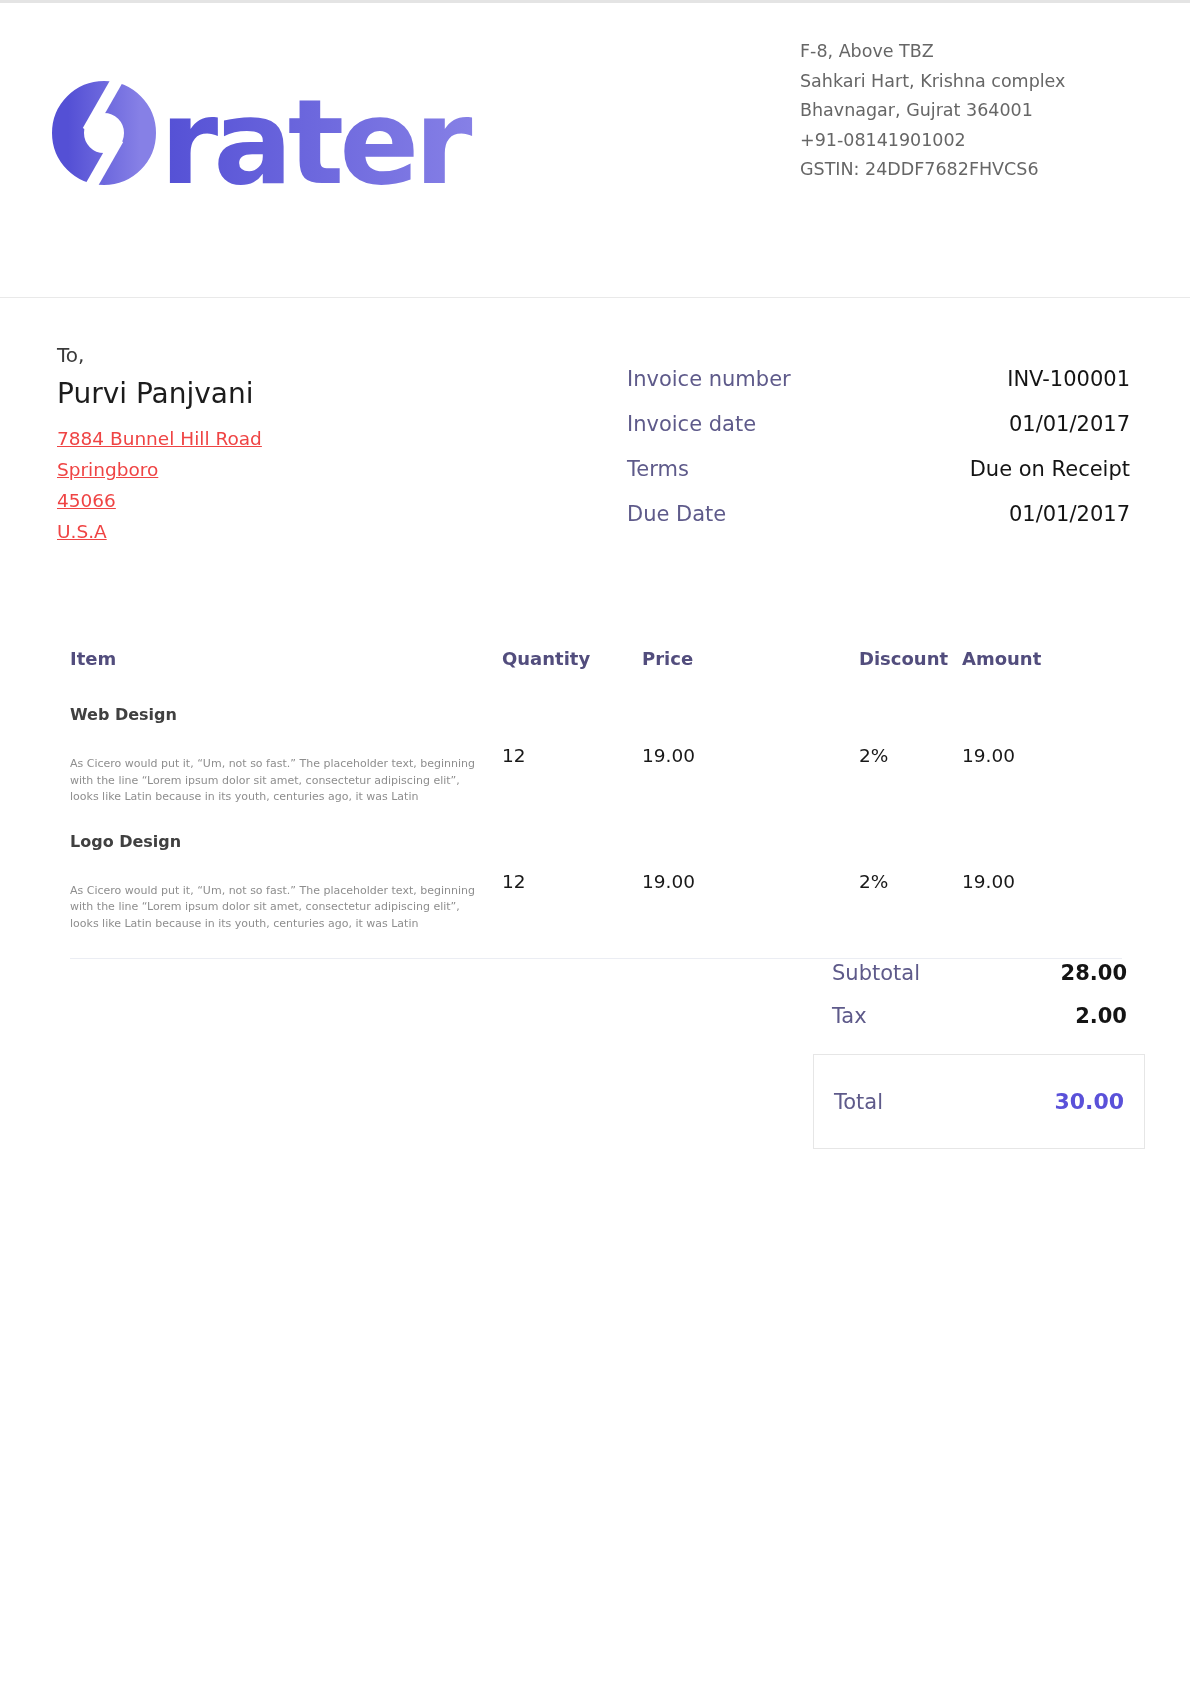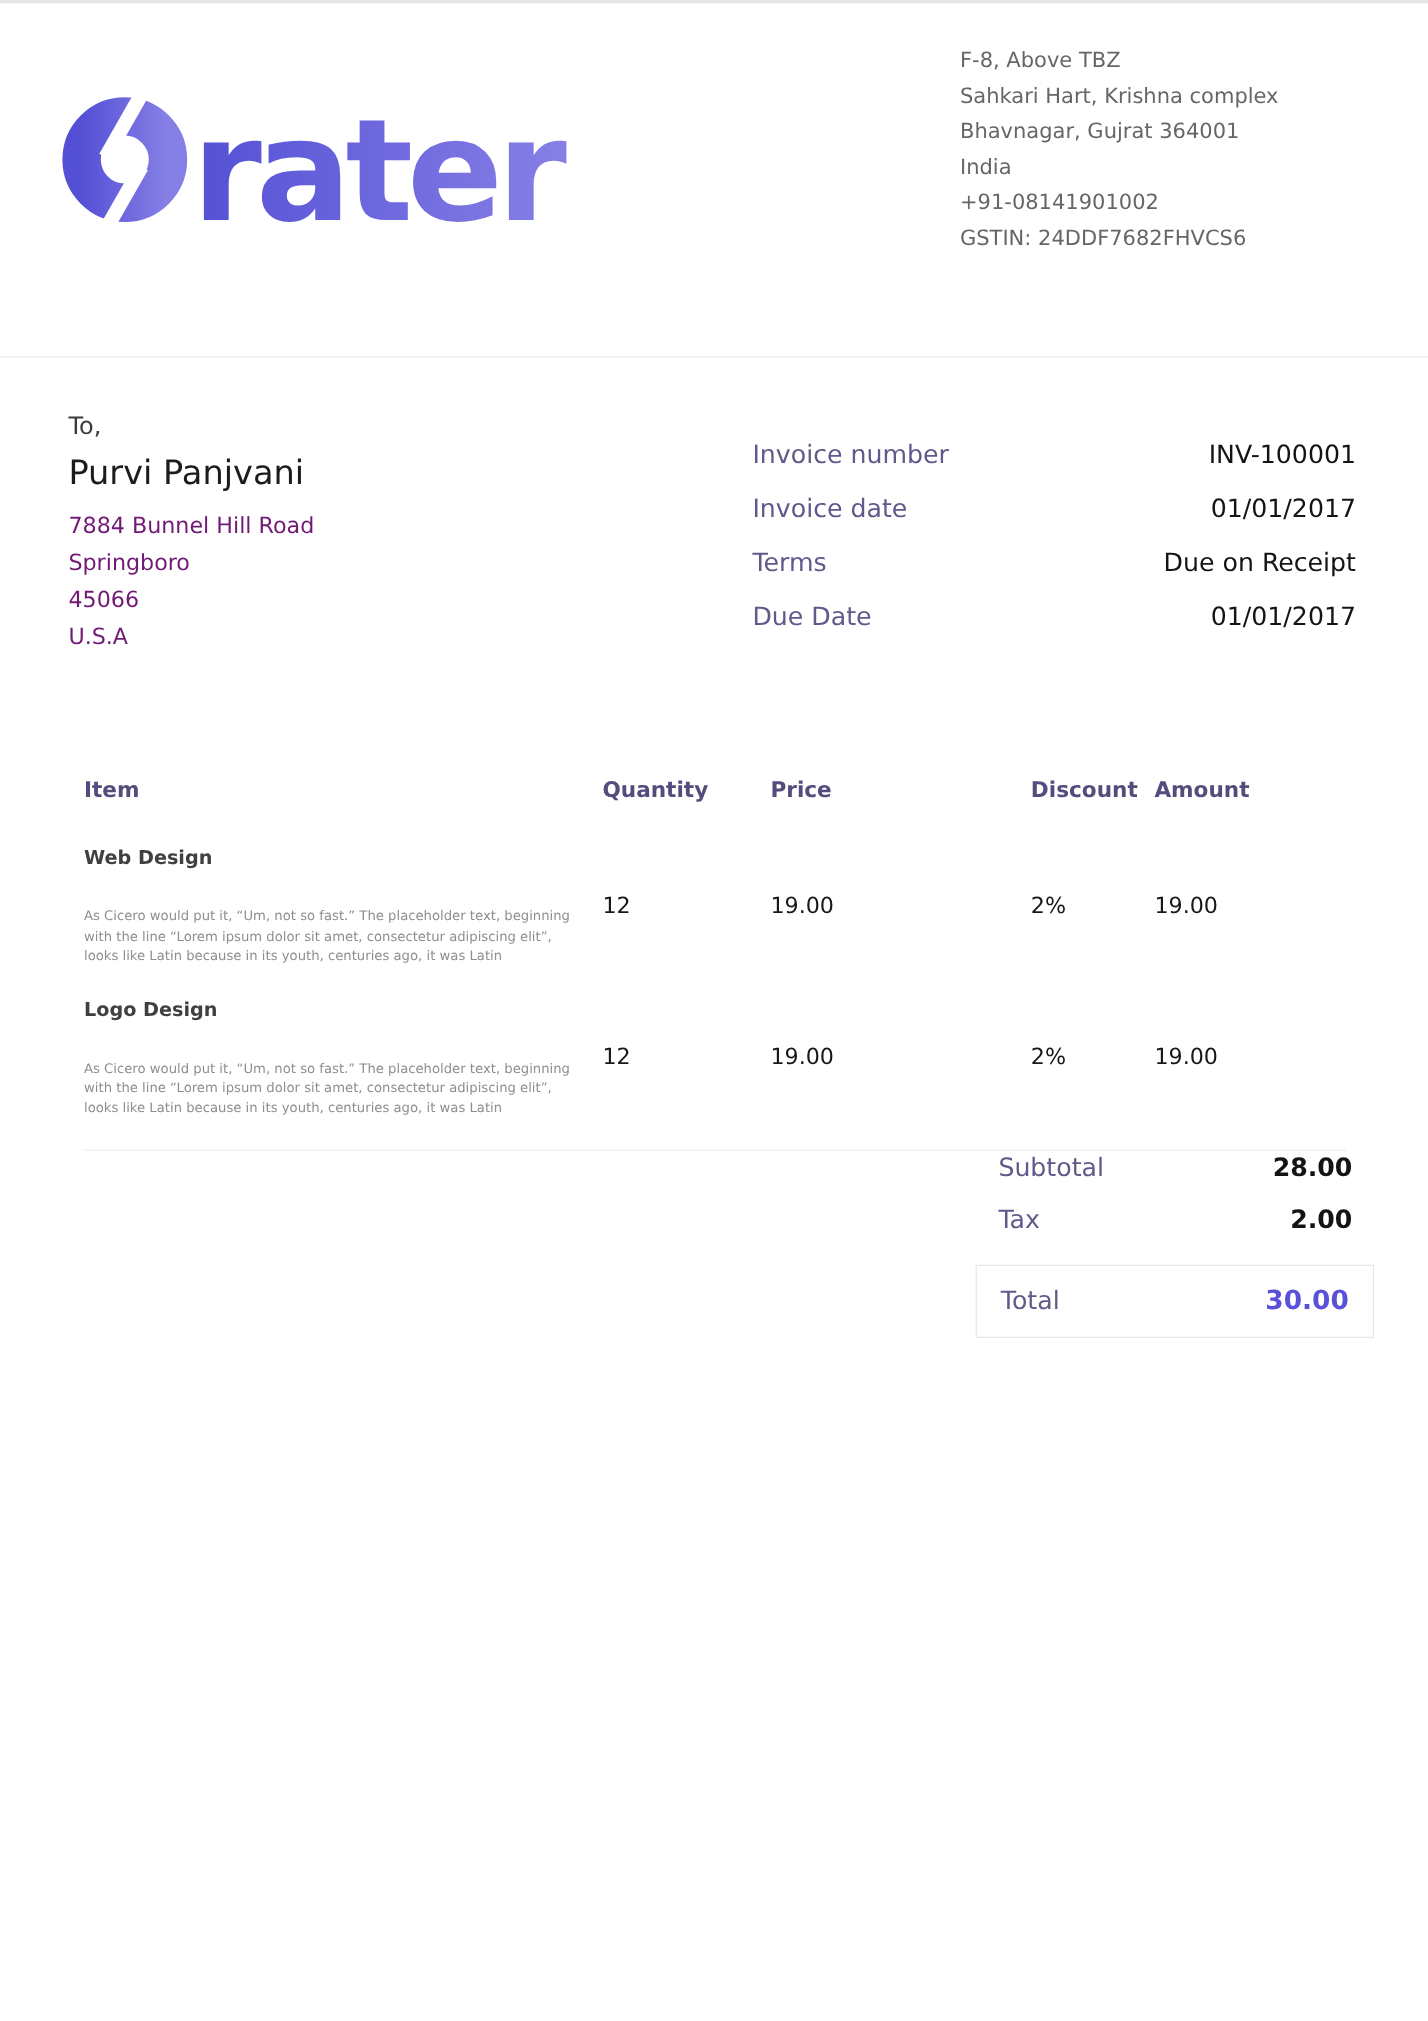--- a/index.html
+++ b/index.html
@@ -29,21 +29,21 @@
   .company-name {
     font-size: 27px; font-weight: bold; color: #0f0f0f;
     margin: 0 0 16px 0; letter-spacing: 0.3px;
   }
   .company-line { display: block; font-size: 17.5px; color: #666666; line-height: 29.5px; }
 
   
   .bill-to { position: absolute; left: 57px; top: 340px; }
   .to-label { display: block; font-size: 20px; color: #3a3a3a; margin-bottom: 10px; }
   .to-name  { display: block; font-size: 28px; color: #1c1c1c; margin-bottom: 13px; }
-  .to-line  { display: block; font-size: 18.5px; color: #701a75; line-height: 31px; }
+  .to-line  { display: block; font-size: 18.5px; color: #ef4444; line-height: 31px; text-decoration: underline; }
 
   .meta { position: absolute; left: 627px; top: 364px; width: 503px; }
   .meta-row { display: flex; justify-content: space-between; align-items: baseline; margin-bottom: 21px; }
   .meta-label { font-size: 21px; color: #5e5a8a; }
   .meta-value { font-size: 21px; color: #141414; }
 
   
   .items { position: absolute; left: 70px; top: 645px; width: 1052px; }
   .tgrid {
     display: grid;
@@ -64,21 +64,21 @@
   .totals { position: absolute; left: 70px; top: 958px; width: 1057px; }
   .trow {
     display: flex; justify-content: space-between; align-items: baseline;
     width: 295px; margin-left: auto; margin-bottom: 19px;
   }
   .trow-label { font-size: 21px; color: #5e5a8a; }
   .trow-value { font-size: 21px; font-weight: bold; color: #141414; }
   .total-box {
     width: 290px; margin-left: auto; margin-right: -18px; margin-top: 26px;
     border: 1px solid #e6e6e6; background: #ffffff;
-    padding: 17px 20px;
+    padding: 34px 20px;
     display: flex; justify-content: space-between; align-items: baseline;
   }
   .total-label { font-size: 21px; color: #5e5a8a; }
   .total-value { font-size: 22px; font-weight: bold; color: #5a51d9; }
 </style>
 </head>
 <body>
 
 <div class="page">
 
@@ -95,21 +95,20 @@
         <line x1="72" y1="6" x2="40" y2="62" stroke="#ffffff" stroke-width="12"></line>
         <line x1="70" y1="70" x2="38" y2="126" stroke="#ffffff" stroke-width="12"></line>
       </g>
       <text x="112" y="114" font-size="118" font-weight="bold" letter-spacing="-5" font-family="DejaVu Sans, Liberation Sans, sans-serif" fill="url(#lg)">rater</text>
     </svg>
 
     <div class="company">
       <span class="company-line">F-8, Above TBZ</span>
       <span class="company-line">Sahkari Hart, Krishna complex</span>
       <span class="company-line">Bhavnagar, Gujrat 364001</span>
-      <span class="company-line">India</span>
       <span class="company-line">+91-08141901002</span>
       <span class="company-line">GSTIN: 24DDF7682FHVCS6</span>
     </div>
   </div>
 
   <div class="bill-to">
     <span class="to-label">To,</span>
     <span class="to-name">Purvi Panjvani</span>
     <span class="to-line">7884 Bunnel Hill Road</span>
     <span class="to-line">Springboro</span>

